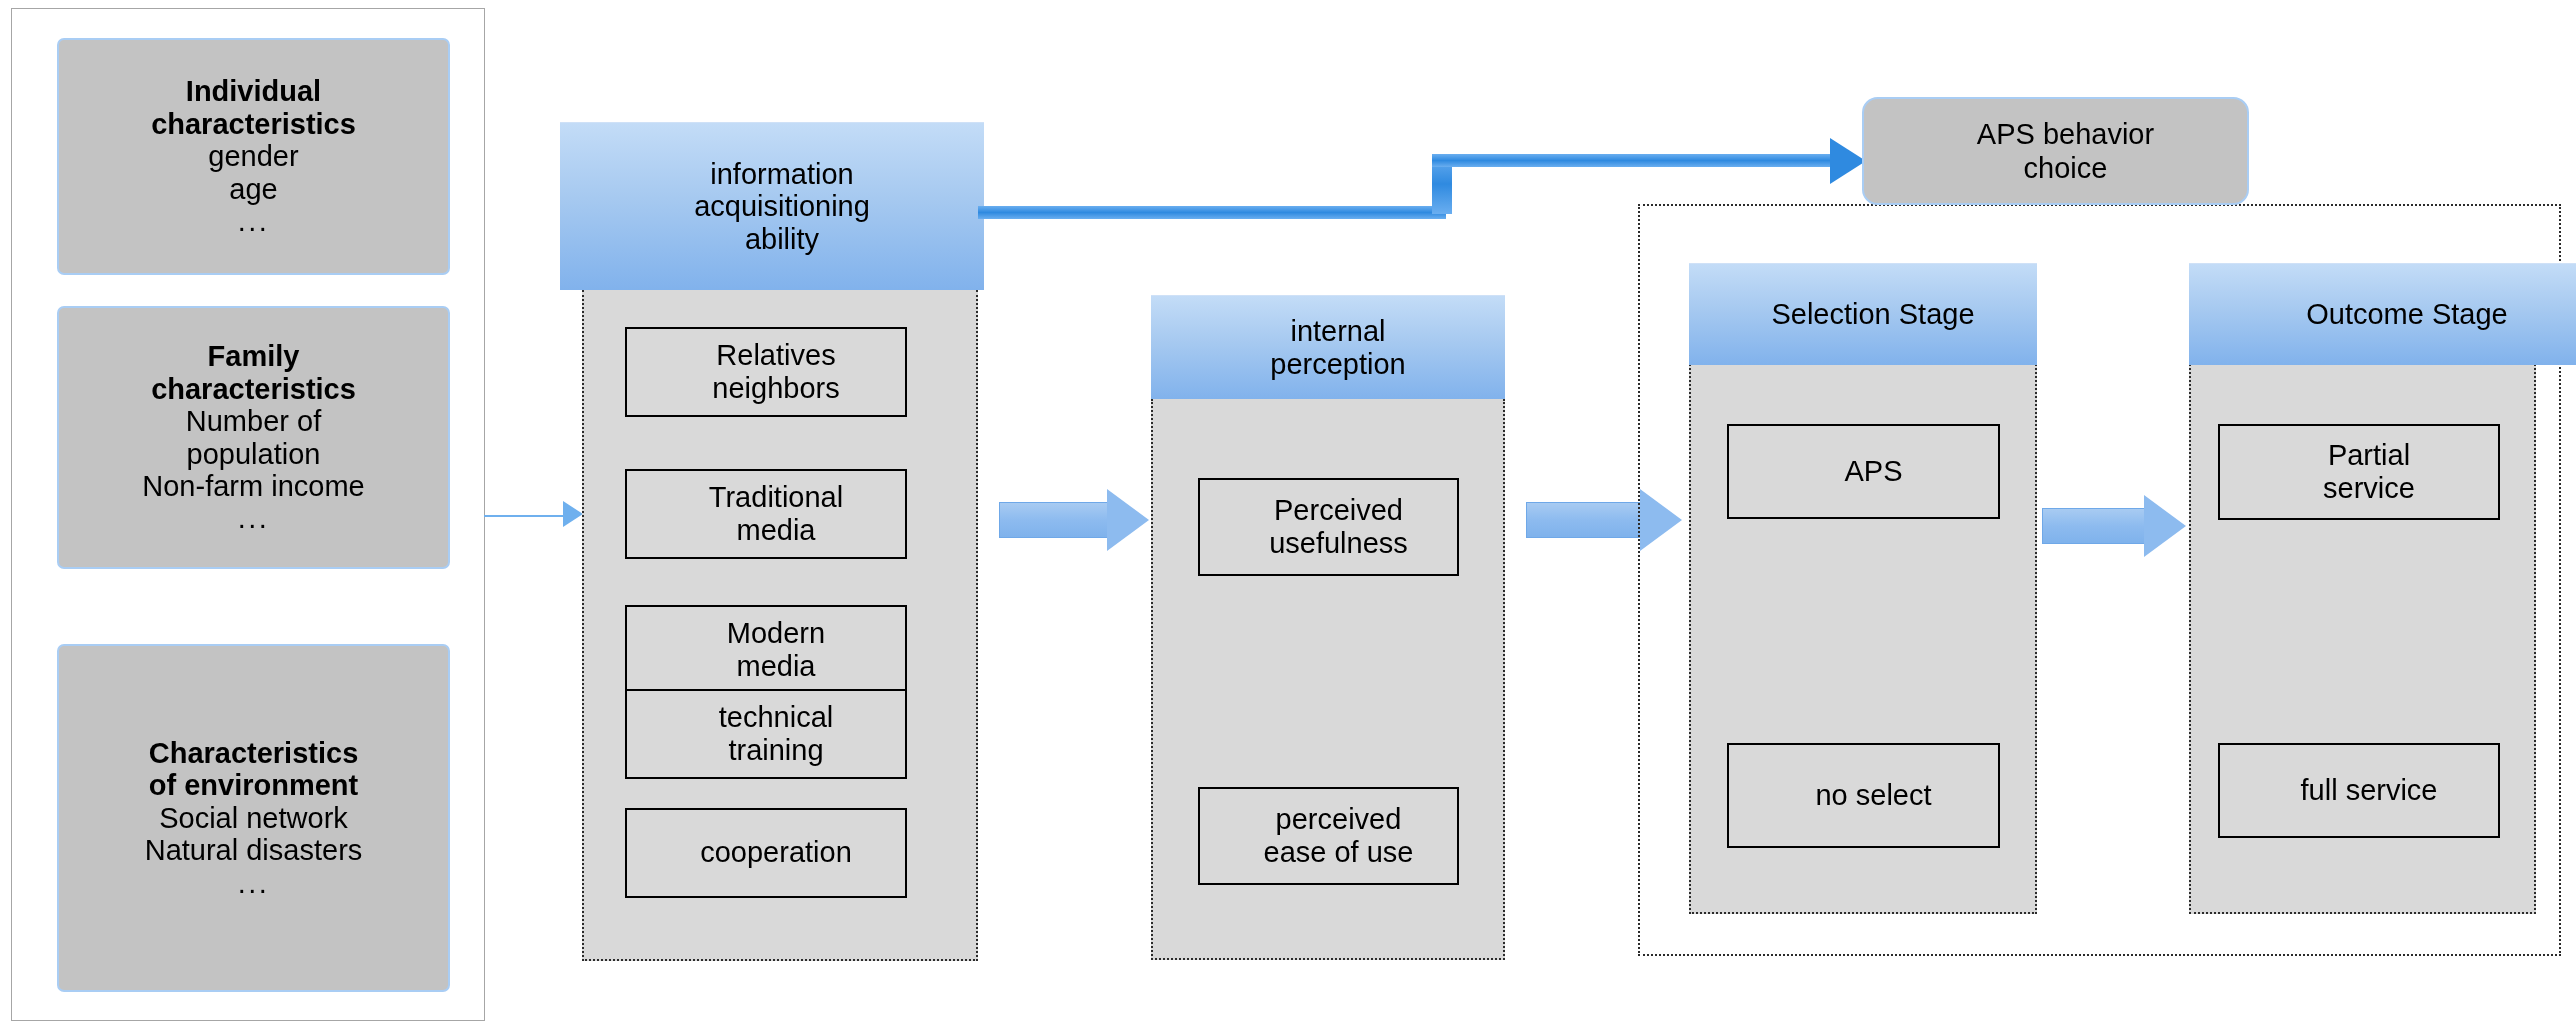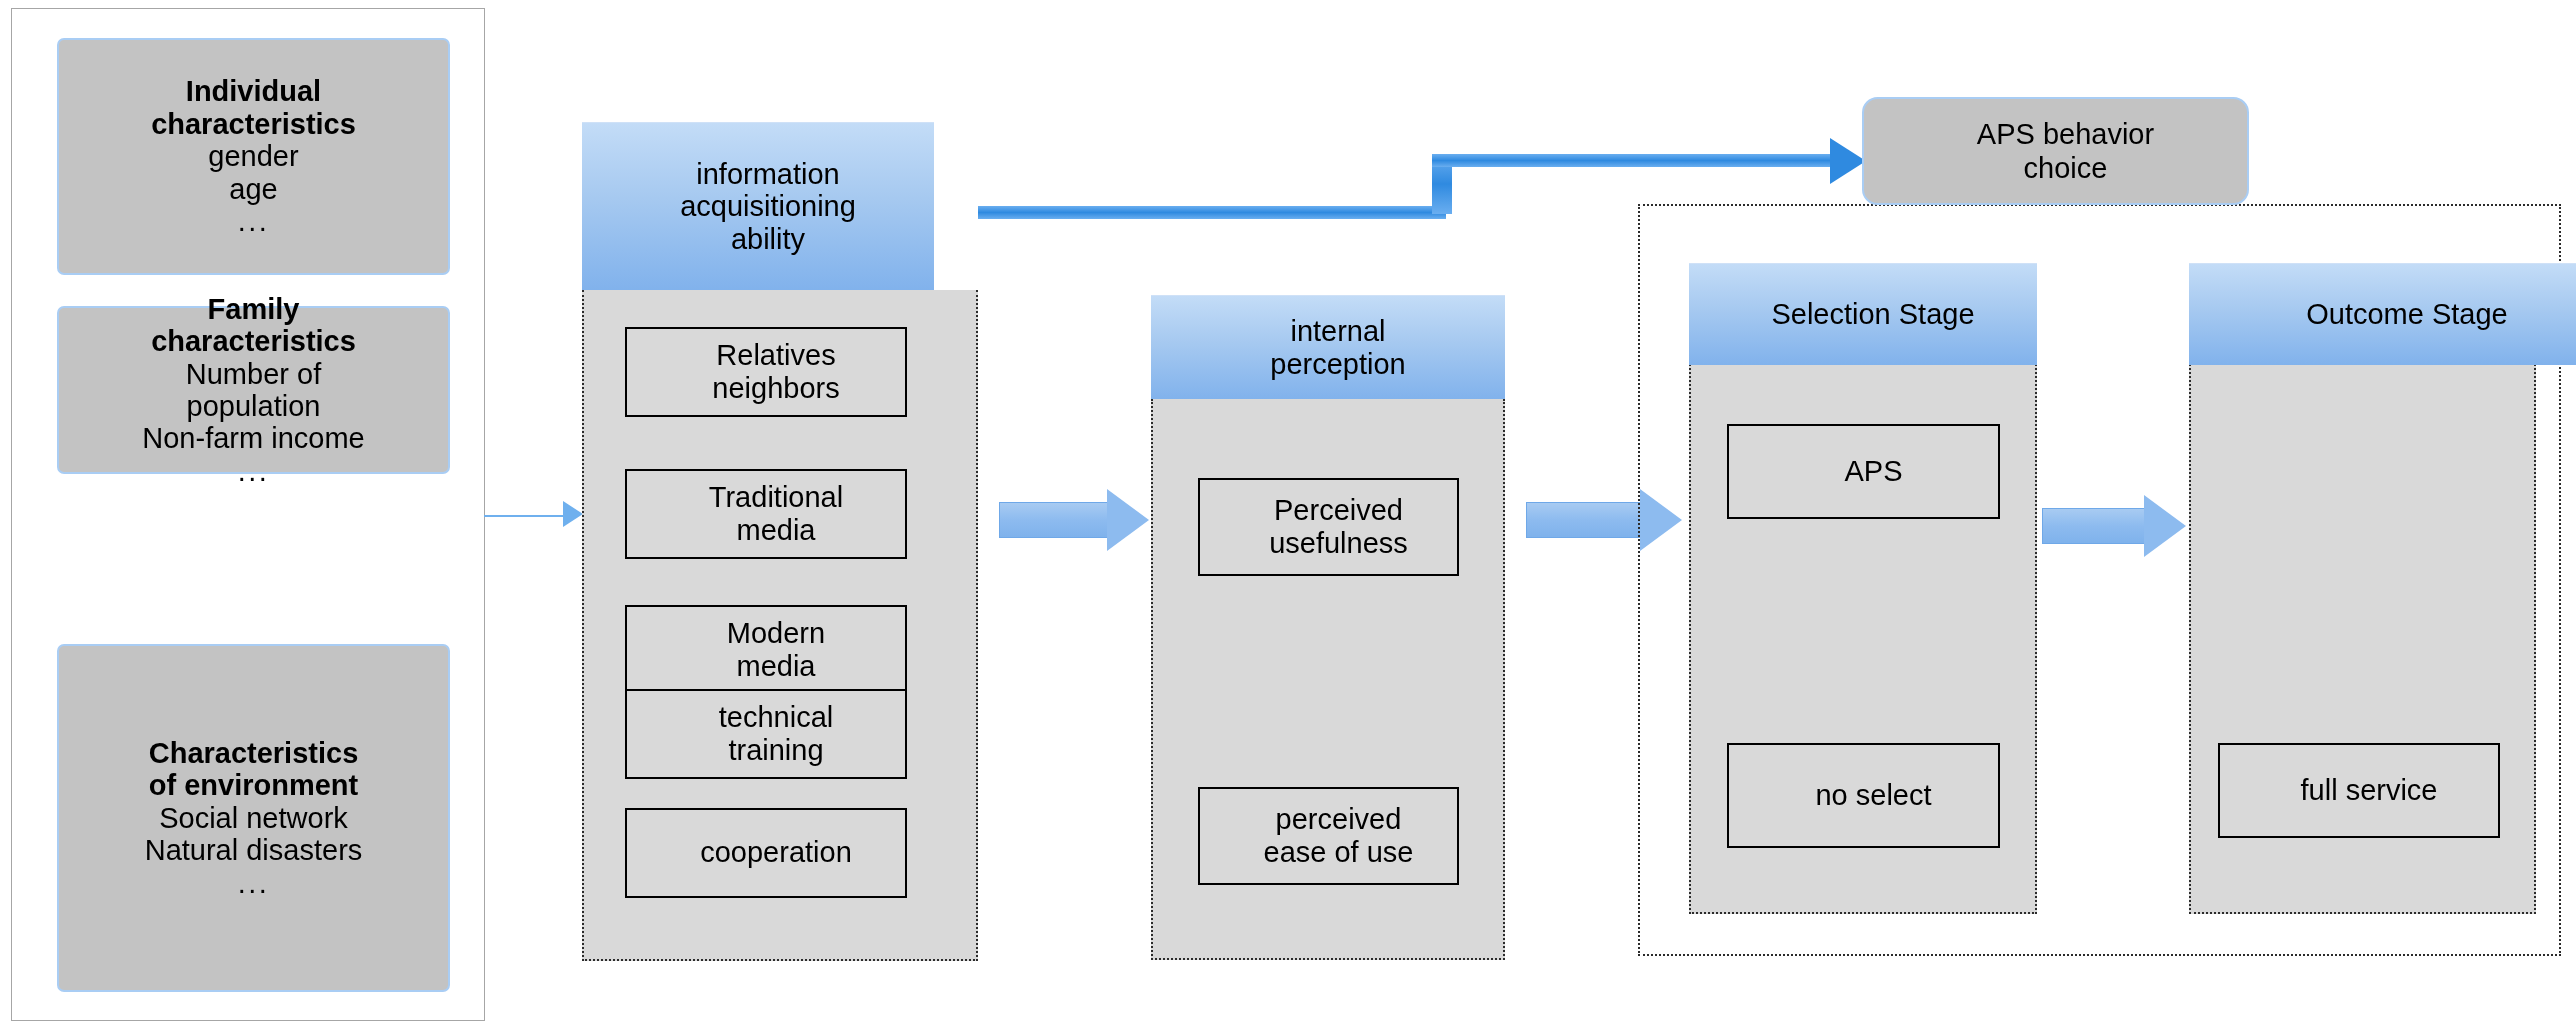--- a/index.html
+++ b/index.html
@@ -35,21 +35,21 @@
     text-align:center;
     line-height:1.12;
     font-size:29px;
     padding:3.6px 8.4px;
   }
   .ante-card .hd{font-weight:bold;}
   .ante-card .ln{font-weight:normal;}
   .ante-card .dots{font-weight:normal;letter-spacing:2.4px;}
 
   #ante-0{left:57px; top:38px;  width:393px; height:237px;}
-  #ante-1{left:57px; top:306px; width:393px; height:168px;}
+  #ante-1{left:57px; top:306px; width:393px; height:263px;}
   #ante-2{left:57px; top:644px;width:393px; height:348px;}
 
   
   .blue-head{
     background:linear-gradient(to bottom,#c3dcf7 0%,#a6c9f0 45%,#81b2ec 100%);
     border-top:1.2px solid #cfe1f7;
     display:flex;
     align-items:center;
     justify-content:center;
     text-align:center;
@@ -75,21 +75,21 @@
     border:2.4px solid #000000;
     display:flex;
     align-items:center;
     justify-content:center;
     text-align:center;
     line-height:1.14;
     font-size:29px;
   }
 
   
-  #col-info-head{left:582px; top:122px; width:352px; height:168px;}
+  #col-info-head{left:560px; top:122px; width:424px; height:168px;}
   #col-info-body{left:582px; top:290px; width:396px; height:671px;}
   #ia-0{left:625px; top:327px; width:282px; height:90px;}
   #ia-1{left:625px; top:427px; width:282px; height:90px;margin-top:42px;}
   #ia-2{left:625px; top:565px; width:282px; height:90px;margin-top:40px;}
   #ia-3{left:625px; top:689px;width:282px; height:90px;align-items:center;}
   #ia-4{left:625px; top:808px;width:282px; height:90px;}
 
   
   #col-perc-head{left:1151px; top:295px; width:354px; height:104px;}
   #col-perc-body{left:1151px; top:399px; width:354px; height:561px;}
@@ -298,18 +298,24 @@
 
   <div class="abs block-arrow" id="arrow-c">
     <div class="tail"></div>
     <div class="tip"></div>
   </div>
 
   <div class="abs dotted-body" id="col-out-body"></div>
   <div class="abs blue-head" id="col-out-head">
     <div>Outcome Stage</div>
   </div>
+  <div class="abs sub-box" id="out-0">
+    <div>
+      <div>Partial</div>
+      <div>service</div>
+    </div>
+  </div>
   <div class="abs sub-box" id="out-1">
     <div>full service</div>
   </div>
 
 </div>
 
 
 </body></html>

